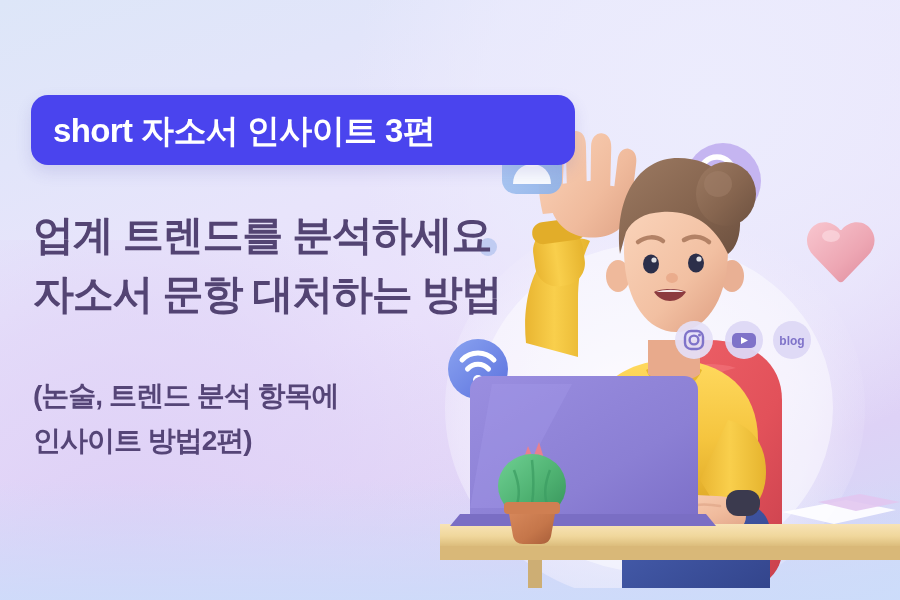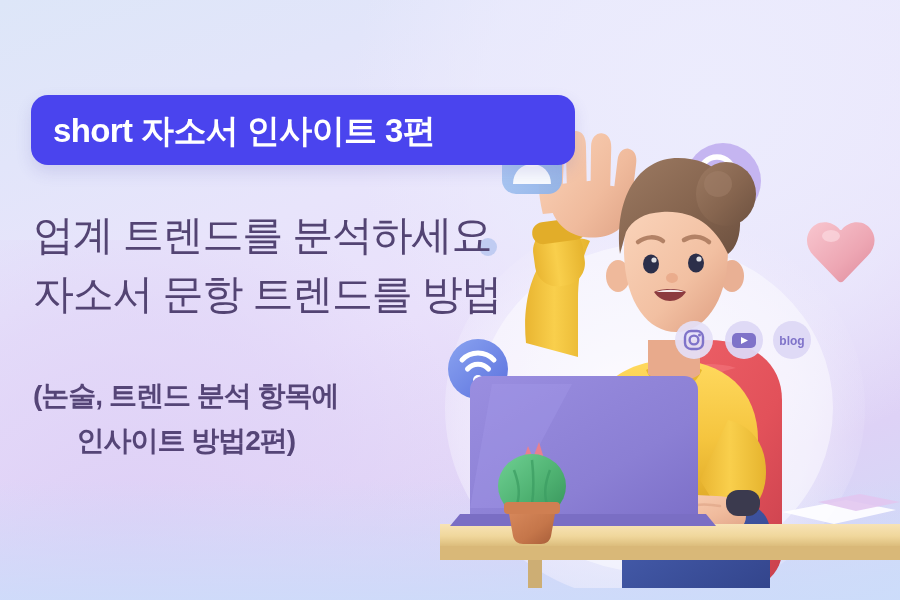--- a/index.html
+++ b/index.html
@@ -50,33 +50,32 @@
   }
   .badge-text {
     color:#ffffff; font-size:33px; font-weight:700;
     letter-spacing:-0.6px; padding-left:22px; white-space:nowrap;
     line-height:1;
   }
 
   .headline {
     position:absolute; left:33px; top:206px;
     color:#534473;
-    font-size:41px; font-weight:400;
+    font-size:41px; font-weight:700;
     line-height:1.45; letter-spacing:-1.2px;
     white-space:nowrap;
   }
   .headline .line { display:block; }
 
   .subtext {
     position:absolute; left:33px; top:373px;
     color:#554577;
     font-size:28px; font-weight:700;
     line-height:1.62; letter-spacing:-1px;
     white-space:nowrap;
-    text-align:center;
   }
   .subtext .line { display:block; }
 
   
   .illus { position:absolute; right:0; bottom:12px; width:460px; height:480px; z-index:4; }
   .illus svg { display:block; width:100%; height:100%; }
 </style>
 </head>
 <body>
 
@@ -299,21 +298,21 @@
   </div>
 
   <div class="content">
 
     <div class="badge">
       <span class="badge-text">short 자소서 인사이트 3편</span>
     </div>
 
     <div class="headline">
       <span class="line">업계 트렌드를 분석하세요</span>
-      <span class="line">자소서 문항 트렌드를 방법</span>
+      <span class="line">자소서 문항 대처하는 방법</span>
     </div>
 
     <div class="subtext">
       <span class="line">(논술, 트렌드 분석 항목에</span>
       <span class="line"> 인사이트 방법2편)</span>
     </div>
 
   </div>
 </div>
 

